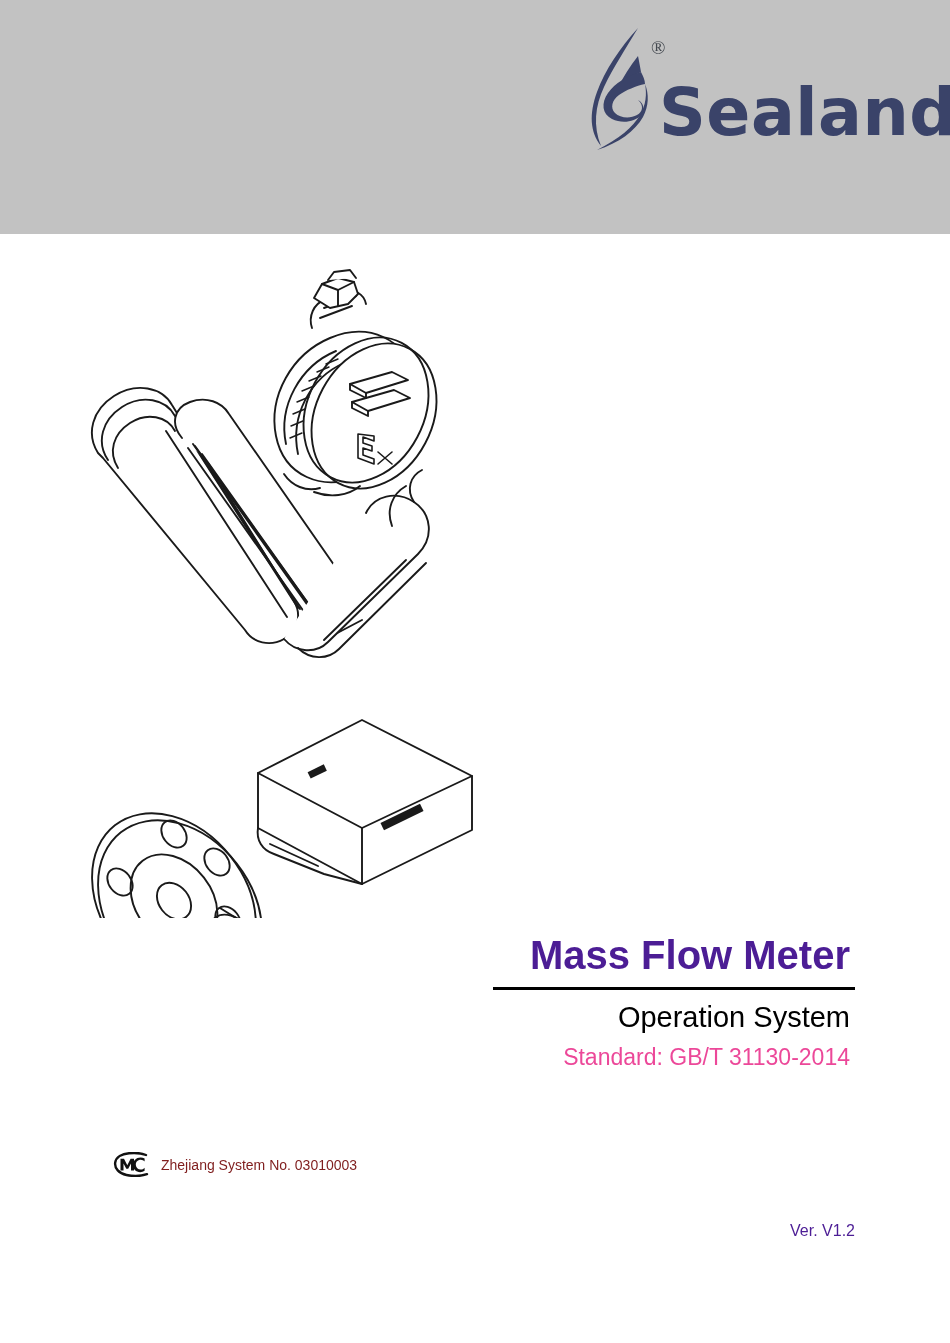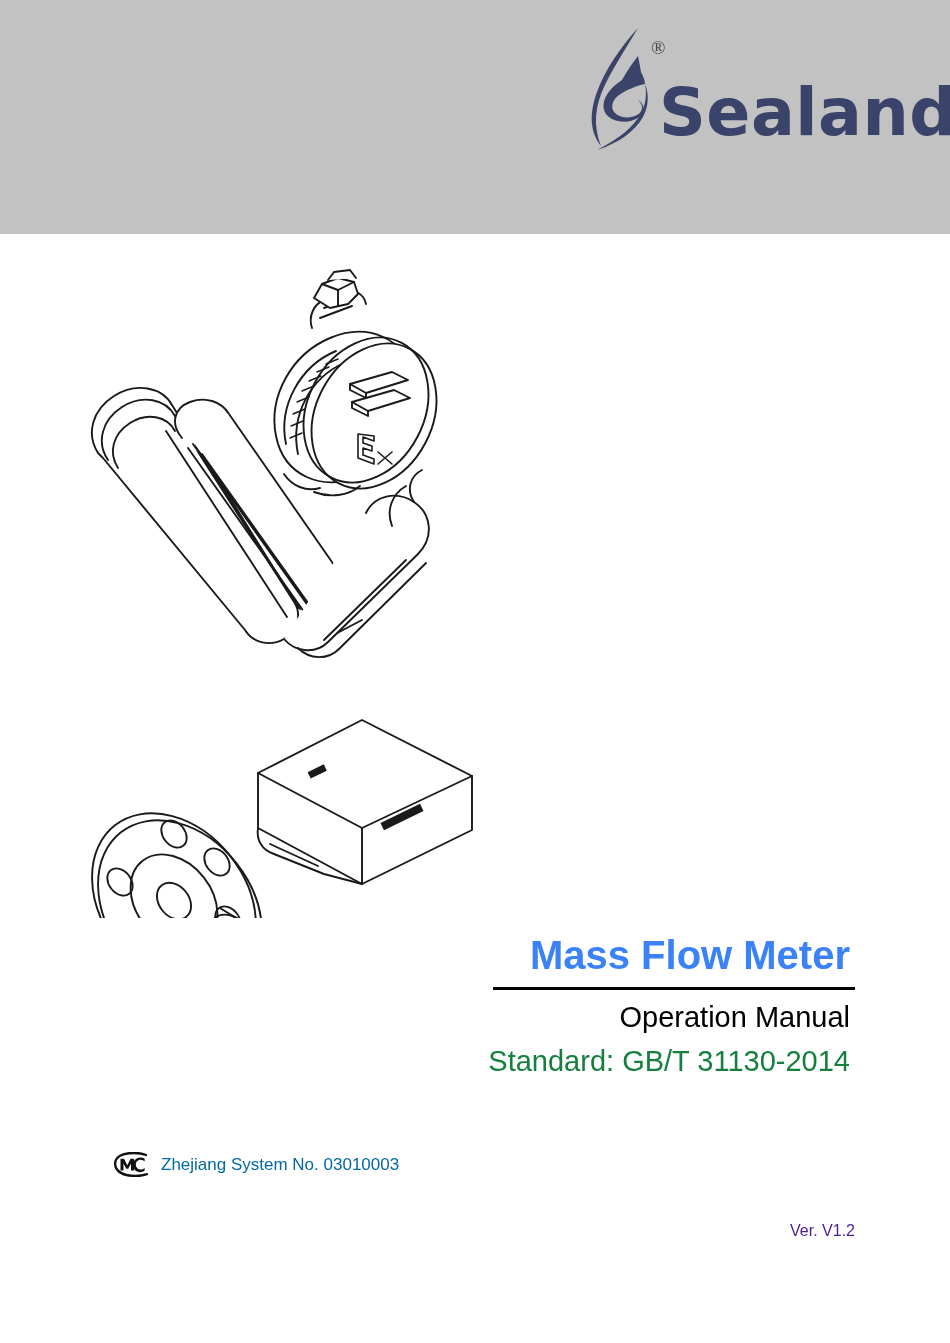--- a/index.html
+++ b/index.html
@@ -82,21 +82,21 @@
   .title-block {
     position: absolute;
     left: 430px;
     top: 932px;
     width: 425px;
     text-align: right;
   }
   .doc-title {
     font-size: 40px;
     font-weight: bold;
-    color: #3b82f6;
+    color: #4c1d95;
     letter-spacing: 0px;
     line-height: 1.15;
     margin: 0;
     padding: 0 5px 0 0;
     white-space: nowrap;
   }
   .title-rule {
     margin: 9px 0 0 0;
     height: 0;
     border: 0;
@@ -106,22 +106,22 @@
   }
   .doc-subtitle {
     font-size: 29px;
     color: #000000;
     margin: 10px 0 0 0;
     padding: 0 5px 0 0;
     line-height: 1.2;
     white-space: nowrap;
   }
   .doc-standard {
-    font-size: 29px;
-    color: #15803d;
+    font-size: 23px;
+    color: #ec4899;
     margin: 9px 0 0 0;
     padding: 0 5px 0 0;
     line-height: 1.2;
     white-space: nowrap;
   }
 
   
   .cert-line {
     position: absolute;
     left: 113px;
@@ -130,22 +130,22 @@
     align-items: center;
     gap: 6px;
   }
   .mc-badge {
     width: 42px;
     height: 25px;
     flex: 0 0 auto;
     display: block;
   }
   .cert-text {
-    font-size: 17px;
-    color: #0369a1;
+    font-size: 14px;
+    color: #7f1d1d;
     line-height: 1;
     white-space: nowrap;
   }
 
   
   .version-line {
     position: absolute;
     left: 620px;
     top: 1222px;
     width: 235px;
@@ -313,21 +313,21 @@
 
         <path d="M222 206 C230 218 244 224 258 220"></path>
         <path d="M252 224 C268 230 286 228 298 218"></path>
       </g>
     </svg>
   </div>
 
   <div class="title-block">
     <h1 class="doc-title">Mass Flow Meter</h1>
     <hr class="title-rule">
-    <div class="doc-subtitle">Operation  Manual</div>
+    <div class="doc-subtitle">Operation  System</div>
     <div class="doc-standard">Standard: GB/T 31130-2014</div>
   </div>
 
   <div class="cert-line">
     <svg class="mc-badge" viewBox="0 0 42 25" xmlns="http://www.w3.org/2000/svg" aria-hidden="true">
 
       <path d="M33 3 C28 1 22 0.6 16 1.2 C9 1.8 3 5 2.2 10.5
                C1.4 16.5 6 21.4 13.5 23 C20 24.4 28 24.2 34 22.2" fill="none" stroke="#111111" stroke-width="2.4" stroke-linecap="round"></path>
 
       <path d="M7.5 18.6 L7.5 6.8 L11 6.8 L14.3 13.2 L17.6 6.8 L21 6.8 L21 18.6

